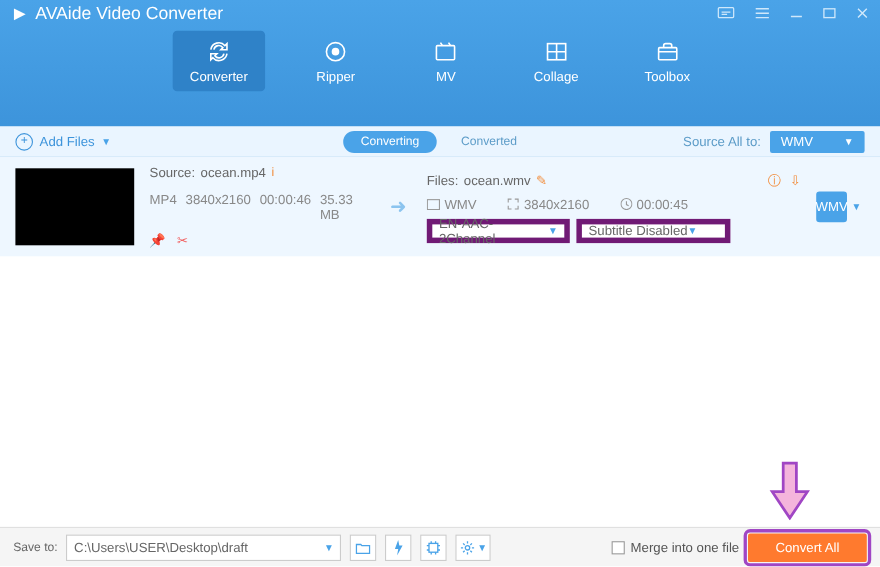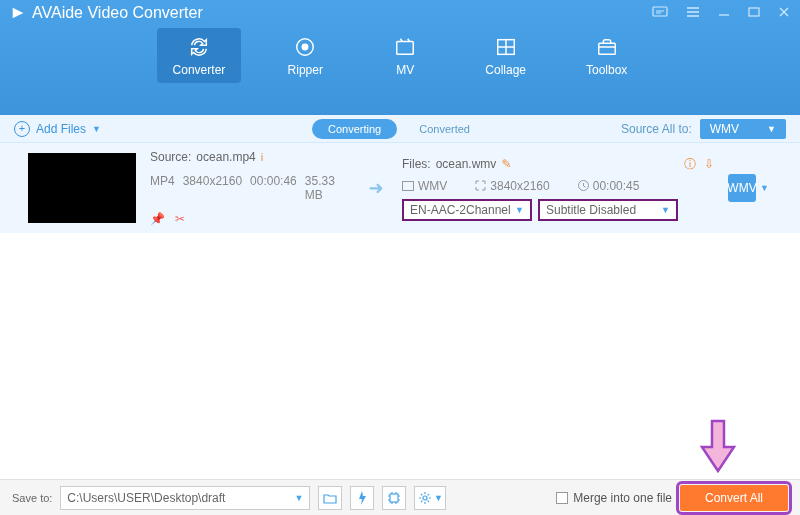--- a/index.html
+++ b/index.html
@@ -18,36 +18,36 @@
 .nav-label{font-size:12px}
 .subbar{background:#eaf5ff;height:28px;display:flex;align-items:center;padding:0 14px;justify-content:space-between;border-bottom:1px solid #d4e9f9}
 .addfiles{display:flex;align-items:center;gap:6px;color:#3d94db;cursor:pointer;font-size:12px}
 .plus-circle{width:16px;height:16px;border:1.5px solid #3d94db;border-radius:50%;display:flex;align-items:center;justify-content:center;font-size:11px;line-height:1}
 .subtabs{display:flex;gap:22px;align-items:center;margin-left:60px}
 .pill{background:#4aa3e8;color:#fff;padding:4px 16px;border-radius:11px;font-size:11px}
 .subtab{color:#5c9cc8;font-size:11px;cursor:pointer}
 .convertall{display:flex;align-items:center;gap:8px;font-size:11px}
 .convertall-label{color:#5c9cc8}
 .select{background:#4aa3e8;color:#fff;padding:3px 10px;border-radius:2px;display:flex;align-items:center;gap:28px;font-size:11px;cursor:pointer}
-.item-row{background:#eef7ff;height:90px;display:flex;align-items:center;padding:10px 28px;gap:14px}
+.item-row{background:#eef7ff;height:90px;display:flex;align-items:center;padding:10px 14px;gap:14px}
 .thumb{width:108px;height:70px;background:#000}
 .source-col{flex:0 0 200px;display:flex;flex-direction:column;gap:10px}
 .src-line{display:flex;align-items:center;gap:5px;color:#666;font-size:11px}
 .src-info{color:#f28c3a;font-size:11px}
 .meta{color:#888;font-size:11px;display:flex;gap:8px}
 .smallicons{display:flex;gap:10px}
 .arrow{color:#8bc4ef;font-size:18px;flex:0 0 24px;text-align:center}
 .output-col{flex:1;display:flex;flex-direction:column;gap:6px}
 .out-top{display:flex;align-items:center;justify-content:space-between}
 .out-line{display:flex;align-items:center;gap:5px;color:#666;font-size:11px}
 .out-icons{display:flex;gap:8px;align-items:center}
 .out-meta{display:flex;gap:28px;color:#888;font-size:11px;align-items:center}
 .out-meta span{display:flex;align-items:center;gap:4px}
 .dropdowns{display:flex;gap:6px}
-.dd{border:2px solid #701a75;background:#fff;padding:3px 6px;display:flex;align-items:center;justify-content:space-between;color:#666;font-size:11px;cursor:pointer;height:22px}
+.dd{border:5px solid #701a75;background:#fff;padding:3px 6px;display:flex;align-items:center;justify-content:flex-start;color:#666;font-size:11px;cursor:pointer;height:22px}
 .dd1{width:130px}
 .dd2{width:140px}
 .fmt-btn{flex:0 0 44px;display:flex;align-items:center;gap:4px;cursor:pointer}
 .fmt-box{width:28px;height:28px;background:#4aa3e8;border-radius:3px;display:flex;align-items:center;justify-content:center;color:#fff;font-size:7px;text-align:center}
 .footer{position:absolute;bottom:0;left:0;right:0;height:36px;background:#f5f5f5;border-top:1px solid #e0e0e0;display:flex;align-items:center;padding:0 12px;gap:8px}
 .saveto{color:#666;font-size:11px}
 .path-dd{border:1px solid #ccc;background:#fff;height:24px;width:250px;display:flex;align-items:center;justify-content:space-between;padding:0 6px;font-size:11px;color:#666}
 .foot-icon{width:24px;height:24px;border:1px solid #ccc;background:#fff;display:flex;align-items:center;justify-content:center;cursor:pointer;color:#4aa3e8;font-size:12px}
 .merge{display:flex;align-items:center;gap:5px;color:#555;font-size:11px;margin-left:auto}
 .checkbox{width:12px;height:12px;border:1px solid #999;background:#fff}

